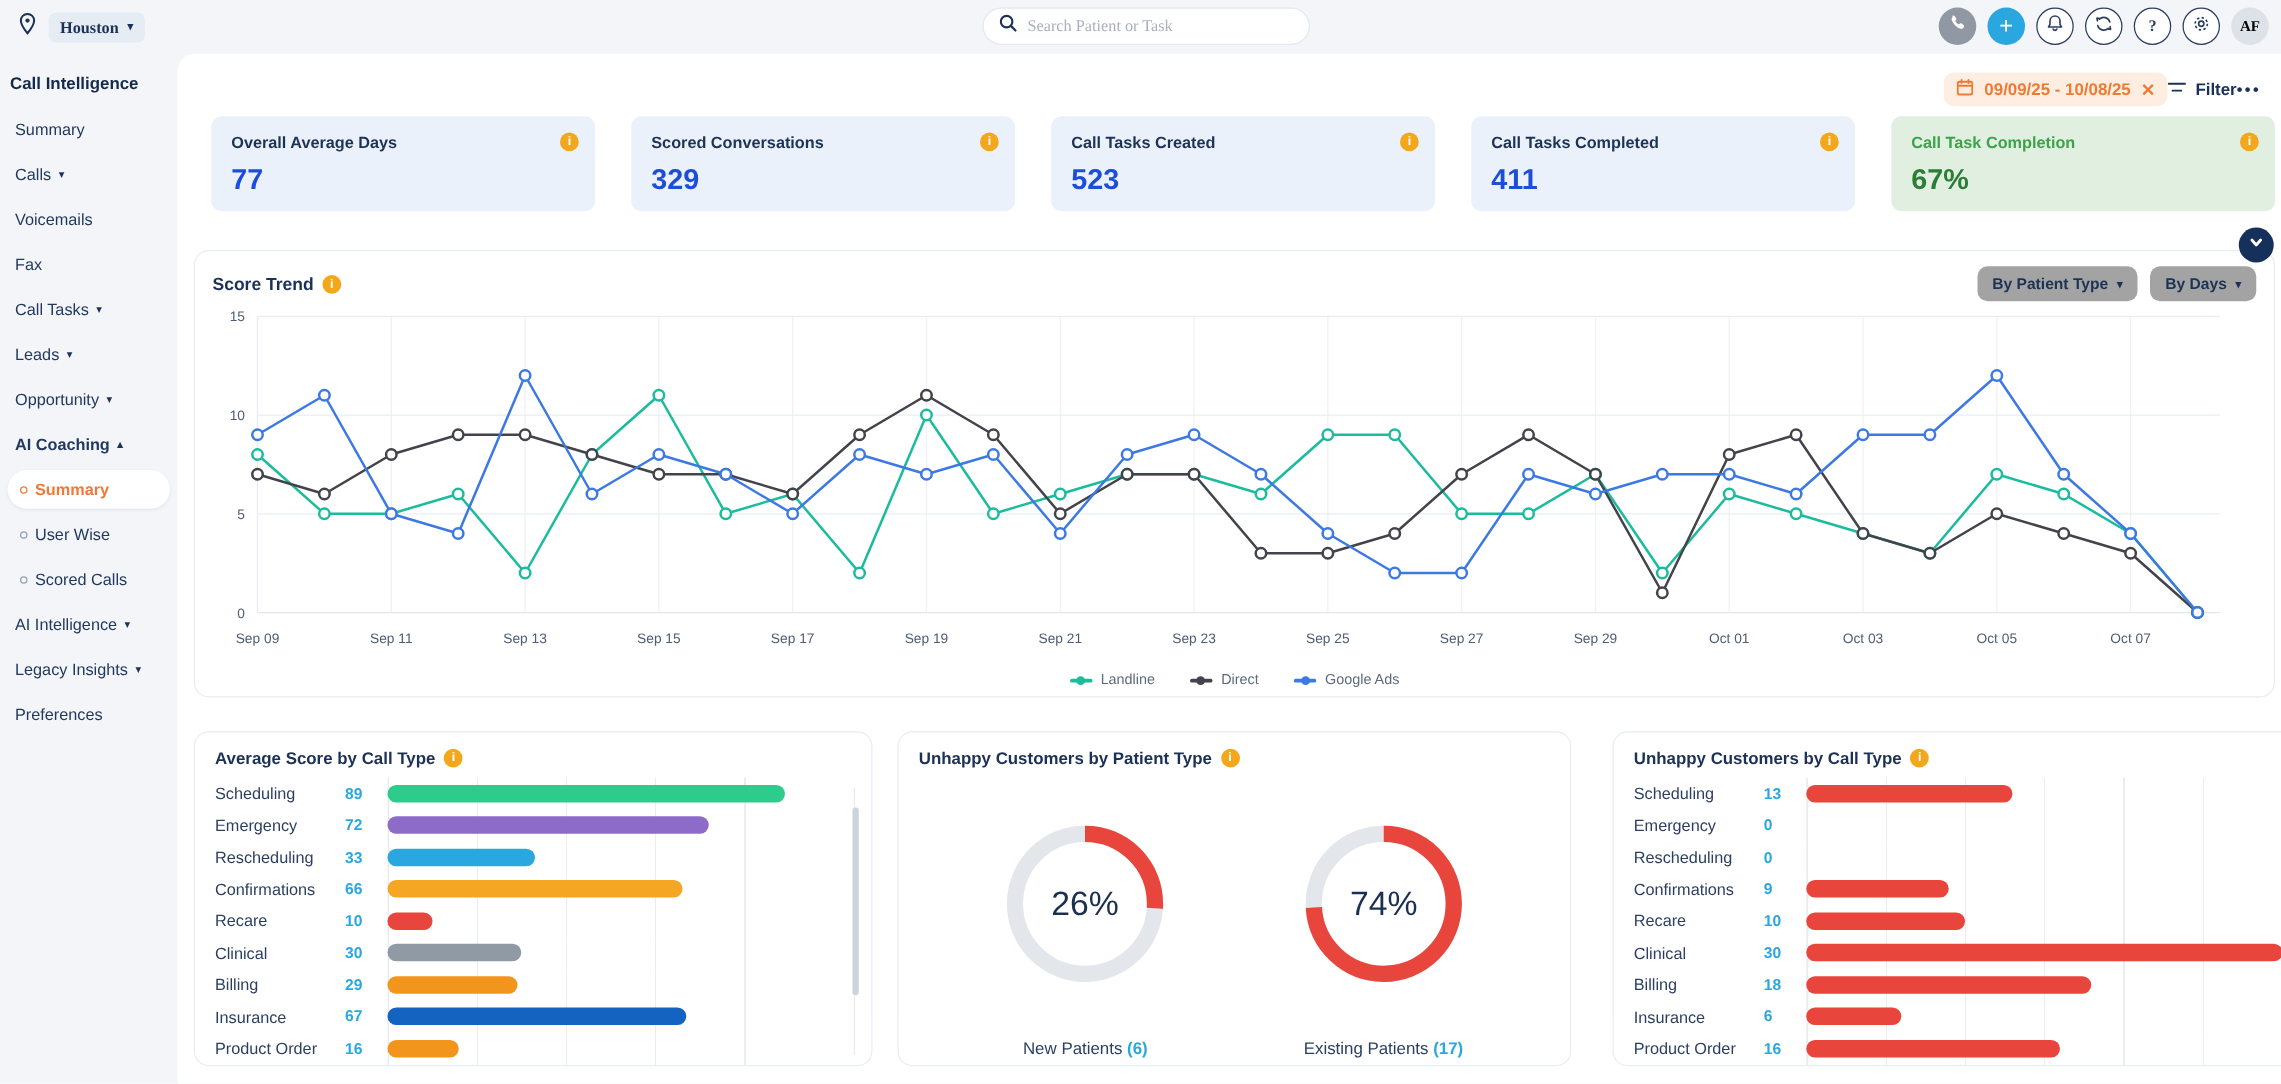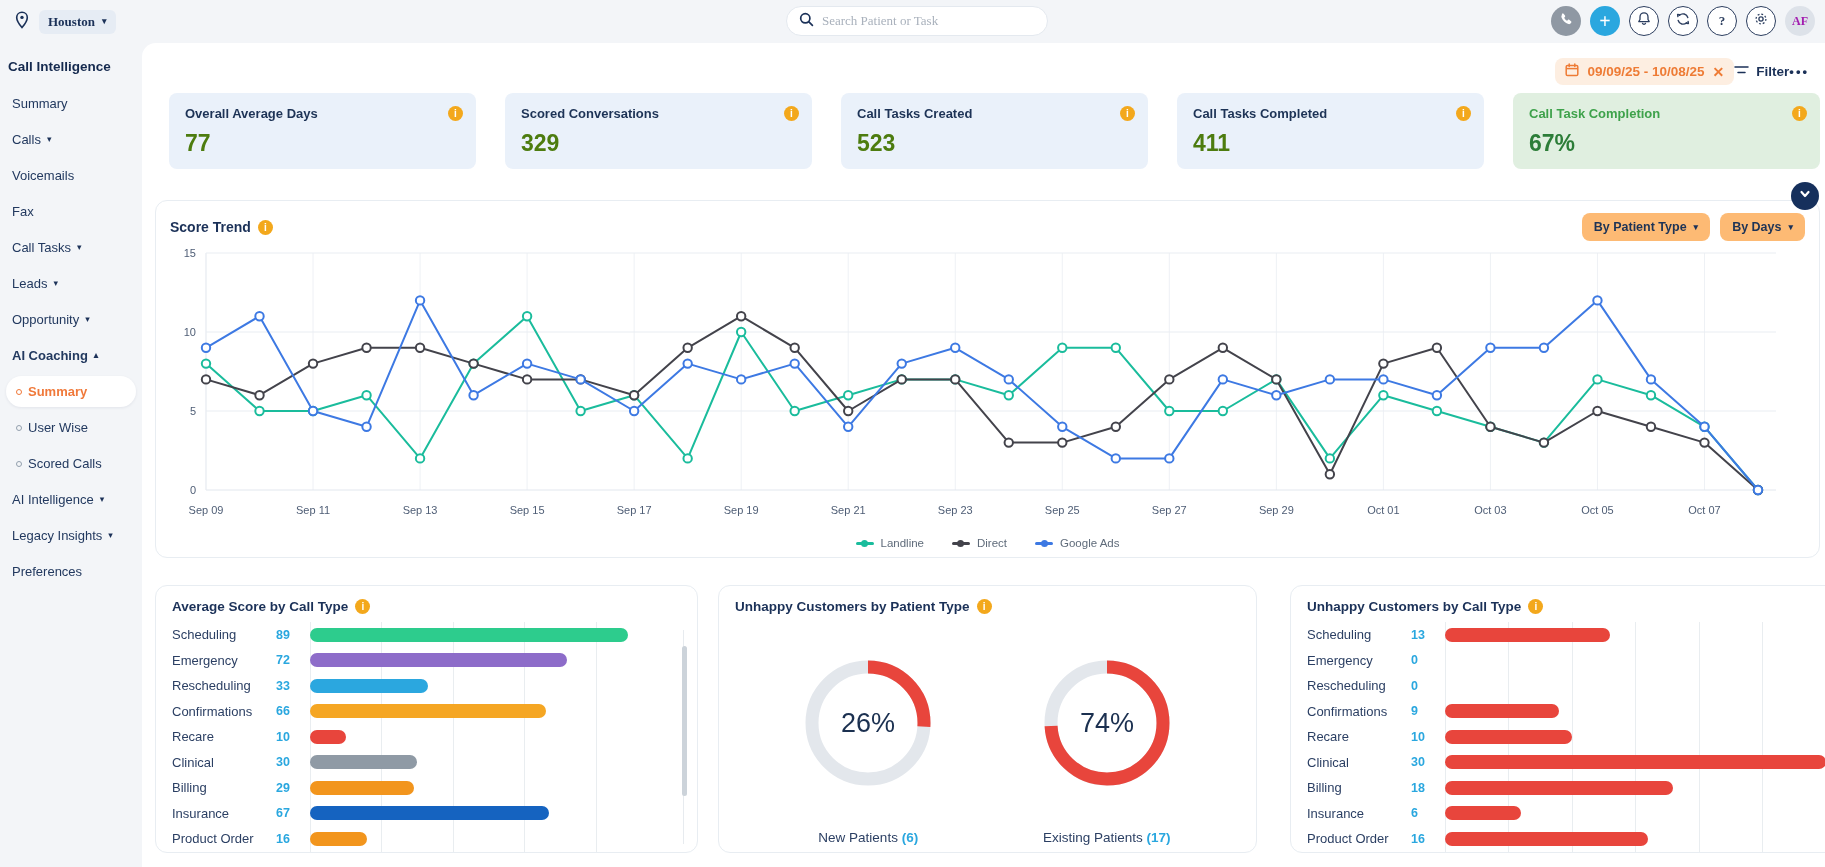--- a/index.html
+++ b/index.html
@@ -11,21 +11,21 @@
   .loc-group { display:flex; align-items:center; gap:7px; }
   .loc-chip { display:flex; align-items:center; gap:7px; background:#e6ecf4; border-radius:6px; padding:4px 9px; font-size:13px; font-weight:700; color:#1b3158; cursor:pointer; }
   .caret { font-size:9px; line-height:1; color:#1b3158; }
   .searchbar { position:absolute; left:786px; top:6px; width:262px; height:30px; background:#fff; border:1px solid #e4e9ef; border-radius:16px; display:flex; align-items:center; gap:8px; padding:0 12px; }
   .searchbar input { border:none; outline:none; flex:1; font-size:13px; font-family:inherit; color:#33476b; background:transparent; }
   .searchbar input::placeholder { color:#a9b1bc; }
   .top-icons { position:absolute; right:10px; top:6px; display:flex; align-items:center; gap:9px; }
   .circ { width:30px; height:30px; border-radius:50%; display:flex; align-items:center; justify-content:center; cursor:pointer; background:#fff; border:1px solid #2c3e5f; }
   .circ.filled-gray { background:#8f98a3; border:none; }
   .circ.filled-blue { background:#2aa7df; border:none; color:#fff; font-size:20px; font-weight:700; }
-  .circ.avatar { background:#dde2e9; border:none; font-size:12px; font-weight:700; color:#a21caf; }
+  .circ.avatar { background:#dde2e9; border:none; font-size:12px; font-weight:700; color:#000000; }
 
   
   .sidebar { position:absolute; left:0; top:43px; width:142px; bottom:0; padding:14px 6px 0 6px; }
   .sb-section { font-size:13.5px; font-weight:700; color:#14294e; padding:2px 2px 14px 2px; }
   .sb-item { display:flex; align-items:center; gap:6px; font-size:13px; color:#22395f; padding:8px 6px; margin-bottom:5px; cursor:pointer; border-radius:16px; }
   .sb-item.bold { font-weight:700; }
   .sb-item.sub { padding-left:10px; }
   .sb-item .ring { width:6px; height:6px; border:1.5px solid #93a0ae; border-radius:50%; flex:none; }
   .sb-item.active { background:#fff; color:#f0793a; font-weight:700; box-shadow:0 1px 3px rgba(20,40,80,.08); }
   .sb-item.active .ring { border-color:#f0793a; }
@@ -35,35 +35,35 @@
 
   .controls { position:absolute; top:15px; right:16px; display:flex; align-items:center; }
   .date-chip { display:flex; align-items:center; gap:8px; background:#fdeee1; border-radius:8px; padding:5px 10px; color:#ee7b35; font-size:13.5px; font-weight:700; cursor:pointer; }
   .date-x { font-size:14px; cursor:pointer; }
   .filter-btn { display:flex; align-items:flex-end; gap:7px; color:#1b3158; font-size:13.5px; font-weight:600; cursor:pointer; }
   .more-dots { color:#1b3158; font-size:13px; font-weight:700; letter-spacing:2px; cursor:pointer; }
 
   .kpi-row { position:absolute; top:50px; left:27px; right:5px; display:flex; gap:29px; }
   .kpi { flex:1; background:#eaf1fa; border-radius:8px; padding:13px 16px; position:relative; height:76px; }
   .kpi .k-label { font-size:13px; font-weight:700; color:#1d3356; }
-  .kpi .k-value { font-size:23px; font-weight:700; color:#4d7c0f; margin-top:9px; }
+  .kpi .k-value { font-size:23px; font-weight:700; color:#1d4ed8; margin-top:9px; }
   .kpi.green { background:#e0efe0; }
   .kpi.green .k-label { color:#3ea24b; }
   .kpi.green .k-value { color:#2c7d38; }
   .info-dot { width:15px; height:15px; border-radius:50%; background:#f3a81c; color:#fff; font-size:10px; font-weight:700; display:inline-flex; align-items:center; justify-content:center; flex:none; }
   .kpi .info-dot { position:absolute; right:13px; top:13px; }
 
   .collapse-btn { position:absolute; right:6px; top:139px; width:28px; height:28px; border-radius:50%; background:#16305c; display:flex; align-items:center; justify-content:center; z-index:6; cursor:pointer; }
 
   .card { background:#fff; border:1px solid #e8edf2; border-radius:12px; position:absolute; }
   .trend-card { left:13px; top:157px; width:1665px; height:358px; }
   .card-head { display:flex; align-items:center; justify-content:space-between; padding:12px 14px 2px 14px; }
   .card-title { display:flex; align-items:center; gap:7px; font-size:14px; font-weight:700; color:#1b3158; }
   .chip-row { display:flex; gap:10px; }
-  .dd-chip { background:#fdba74; border-radius:8px; padding:7px 12px; font-size:12.5px; font-weight:600; color:#1d3356; display:flex; align-items:center; gap:7px; cursor:pointer; }
+  .dd-chip { background:#a3a3a3; border-radius:8px; padding:7px 12px; font-size:12.5px; font-weight:600; color:#1d3356; display:flex; align-items:center; gap:7px; cursor:pointer; }
   .legend { display:flex; justify-content:center; gap:28px; margin-top:-2px; }
   .leg-item { display:flex; align-items:center; gap:7px; font-size:11.5px; color:#5f6b7a; }
   .leg-mark { position:relative; width:18px; height:8px; }
   .leg-mark .bar { position:absolute; left:0; top:3px; width:18px; height:2.5px; border-radius:2px; }
   .leg-mark .dot { position:absolute; left:5.5px; top:0.5px; width:7px; height:7px; border-radius:50%; }
 
   .bcard { top:542px; height:268px; overflow:hidden; }
   .bcard .card-head { padding:13px 16px 4px 16px; }
   .bcard .card-title { font-size:13.5px; }
   .hbar-body { position:relative; padding:4px 30px 0 16px; }

